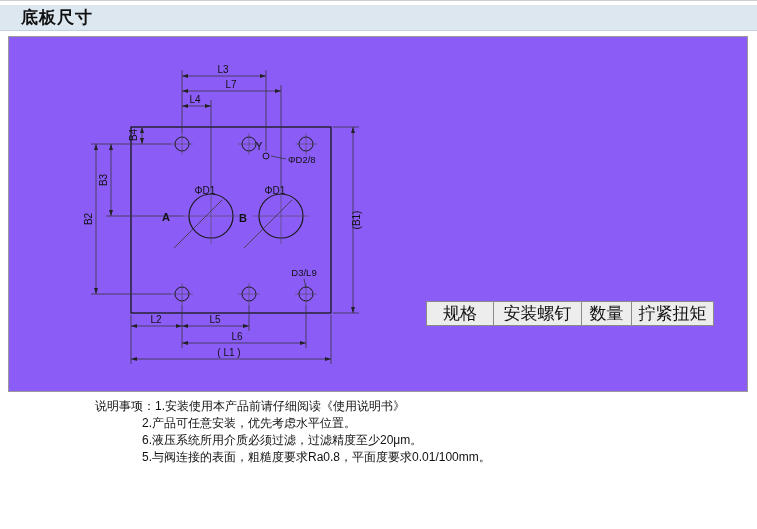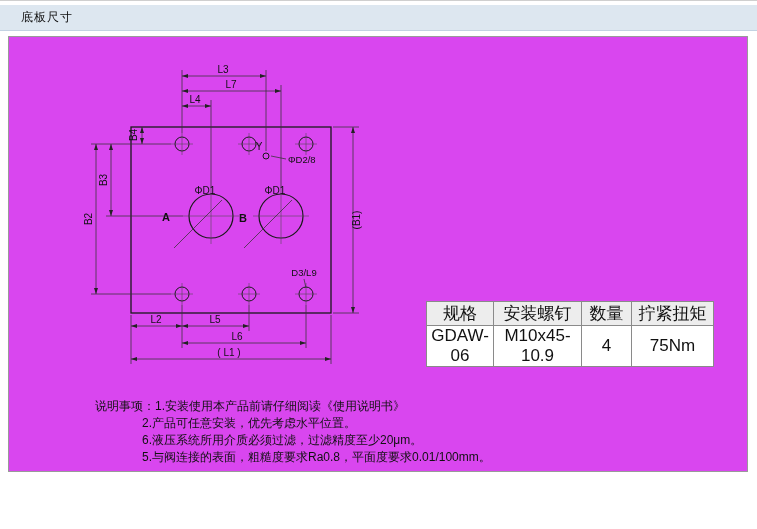--- a/index.html
+++ b/index.html
@@ -10,25 +10,25 @@
     font-family:"Liberation Sans","DejaVu Sans",sans-serif;
     color:#111;
     overflow:hidden;
   }
   .top-rule { position:absolute; top:0; left:0; width:757px; height:1px; background:#cfcfcf; }
   .header-bar {
     position:absolute; top:5px; left:0; width:757px; height:26px;
     background:#dde7f0; border-bottom:1px solid #c3d2e2;
     display:flex; align-items:center;
   }
-  .header-title { font-size:12px; font-weight:normal; padding-left:21px; letter-spacing:1px; color:#101010; }
+  .header-title { font-size:17px; font-weight:bold; padding-left:21px; letter-spacing:1px; color:#101010; }
 
   .content-box {
-    position:absolute; top:36px; left:8px; width:740px; height:436px;
-    border:1px solid #9a9a9a; background:#d946ef;
+    position:absolute; top:36px; left:8px; width:740px; height:356px;
+    border:1px solid #9a9a9a; background:#8b5cf6;
   }
   svg.drawing { position:absolute; left:0; top:0; }
 
   .outline rect { fill:none; stroke:#1a1a1a; stroke-width:1.3; }
   .shape circle { fill:none; stroke:#1a1a1a; stroke-width:1; }
   .ports circle { stroke-width:1.2; }
   .cl line { stroke:#4a4a4a; stroke-width:0.55; }
   .thin line { stroke:#333; stroke-width:0.75; }
   .lbl text { font-size:10px; fill:#111; font-family:"Liberation Sans","DejaVu Sans",sans-serif; }
   .lbl text.small { font-size:9.5px; }
@@ -175,26 +175,20 @@
     </colgroup>
     <thead>
       <tr>
         <th>规格</th>
         <th>安装螺钉</th>
         <th>数量</th>
         <th>拧紧扭矩</th>
       </tr>
     </thead>
     <tbody>
-      <tr>
-        <td>GDAW-06</td>
-        <td>M10x45-10.9</td>
-        <td>4</td>
-        <td>75Nm</td>
-      </tr>
     </tbody>
   </table>
 </div>
 
 <div class="notes">
   <div class="note-row">
     <span class="note-label">说明事项：</span><span>1.安装使用本产品前请仔细阅读《使用说明书》</span>
   </div>
   <div class="note-row indented">2.产品可任意安装，优先考虑水平位置。</div>
   <div class="note-row indented">6.液压系统所用介质必须过滤，过滤精度至少20μm。</div>

